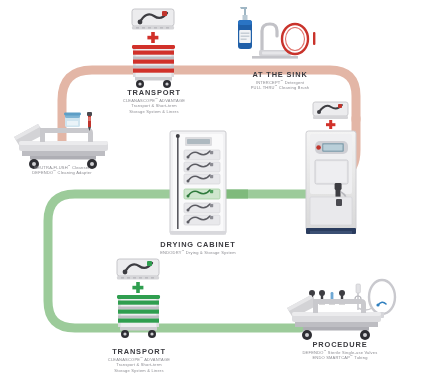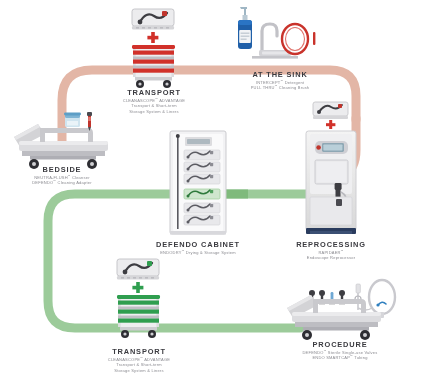--- a/index.html
+++ b/index.html
@@ -303,21 +303,20 @@
       <rect x="295" y="322" width="83" height="5" fill="#bdbdc2"></rect>
       <rect x="303" y="327" width="66" height="3.5" fill="#aeaeb4"></rect>
       <circle cx="307" cy="335" r="5" fill="#2e2e33"></circle>
         <circle cx="307" cy="335" r="2" fill="#cfcfd3"></circle>
       <circle cx="365" cy="335" r="5" fill="#2e2e33"></circle>
         <circle cx="365" cy="335" r="2" fill="#cfcfd3"></circle>
     </g>
   </svg>
 
   <div class="station" style="left:17px;top:165px;width:90px;">
-    <div class="st-title">BEDSIDE</div>
     <div class="st-sub">
       <div><span>NEUTRA-FLUSH</span><sup>™</sup><span> Cleanser</span></div>
       <div><span>DEFENDO</span><sup>™</sup><span> Cleaning Adapter</span></div>
     </div>
   </div>
 
   <div class="station" style="left:108px;top:88px;width:92px;">
     <div class="st-title">TRANSPORT</div>
     <div class="st-sub">
       <div><span>CLEANASCOPE</span><sup>™</sup><span> ADVANTAGE</span></div>
@@ -327,30 +326,23 @@
   </div>
 
   <div class="station" style="left:228px;top:70px;width:104px;">
     <div class="st-title">AT THE SINK</div>
     <div class="st-sub">
       <div><span>INTERCEPT</span><sup>™</sup><span> Detergent</span></div>
       <div><span>PULL THRU</span><sup>™</sup><span> Cleaning Brush</span></div>
     </div>
   </div>
 
-  <div class="station" style="left:283px;top:240px;width:96px;">
-    <div class="st-title">REPROCESSING</div>
-    <div class="st-sub">
-      <div><span>RAPIDAER</span><sup>™</sup></div>
-      <div>Endoscope Reprocessor</div>
-    </div>
-  </div>
 
   <div class="station" style="left:148px;top:240px;width:100px;">
-    <div class="st-title">DEFENDO CABINET</div>
+    <div class="st-title">DRYING CABINET</div>
     <div class="st-sub">
       <div><span>ENDODRY</span><sup>™</sup><span> Drying &amp; Storage System</span></div>
     </div>
   </div>
 
   <div class="station" style="left:93px;top:347px;width:92px;">
     <div class="st-title">TRANSPORT</div>
     <div class="st-sub">
       <div><span>CLEANASCOPE</span><sup>™</sup><span> ADVANTAGE</span></div>
       <div>Transport &amp; Short-term</div>

